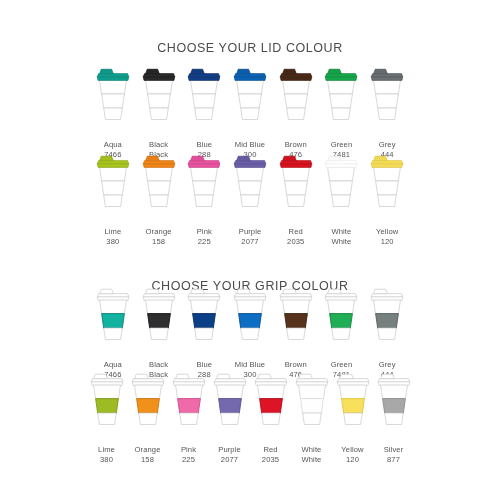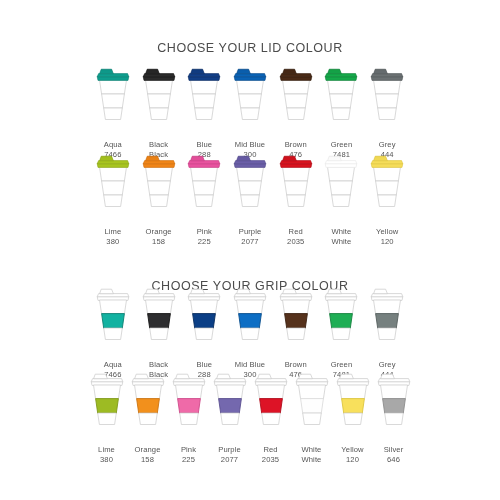--- a/index.html
+++ b/index.html
@@ -586,17 +586,17 @@
     <path d="M5.6,7.6 L34.6,7.6 L35.8,10.8 L4.2,10.8 Z" fill="#ffffff" stroke="#c9c9c9" stroke-width="0.7"></path>
     <path d="M8.2,3.2 L18.6,3.2 L20.4,7.7 L6.6,7.7 Z" fill="#ffffff" stroke="#c9c9c9" stroke-width="0.7"></path>
 
     <path d="M6.5,14 L33.5,14 L31.4,28 L8.6,28 Z" fill="#ffffff" stroke="#c9c9c9" stroke-width="0.7"></path>
 
     <path d="M8.6,27.6 L31.4,27.6 L29.3,42.2 L10.7,42.2 Z" fill="#a8a8a8" stroke="#8c8c8c" stroke-width="0.9"></path>
 
     <path d="M10.7,42 L29.3,42 L27.6,53.5 L12.4,53.5 Z" fill="#ffffff" stroke="#c9c9c9" stroke-width="0.7"></path>
   </svg>
         </div>
-        <div class="label"><span>Silver</span><span class="l2">646</span></div>
+        <div class="label"><span>Silver</span><span class="l2">877</span></div>
       </div>
     </div>
 
 </div>
 
 </body></html>

